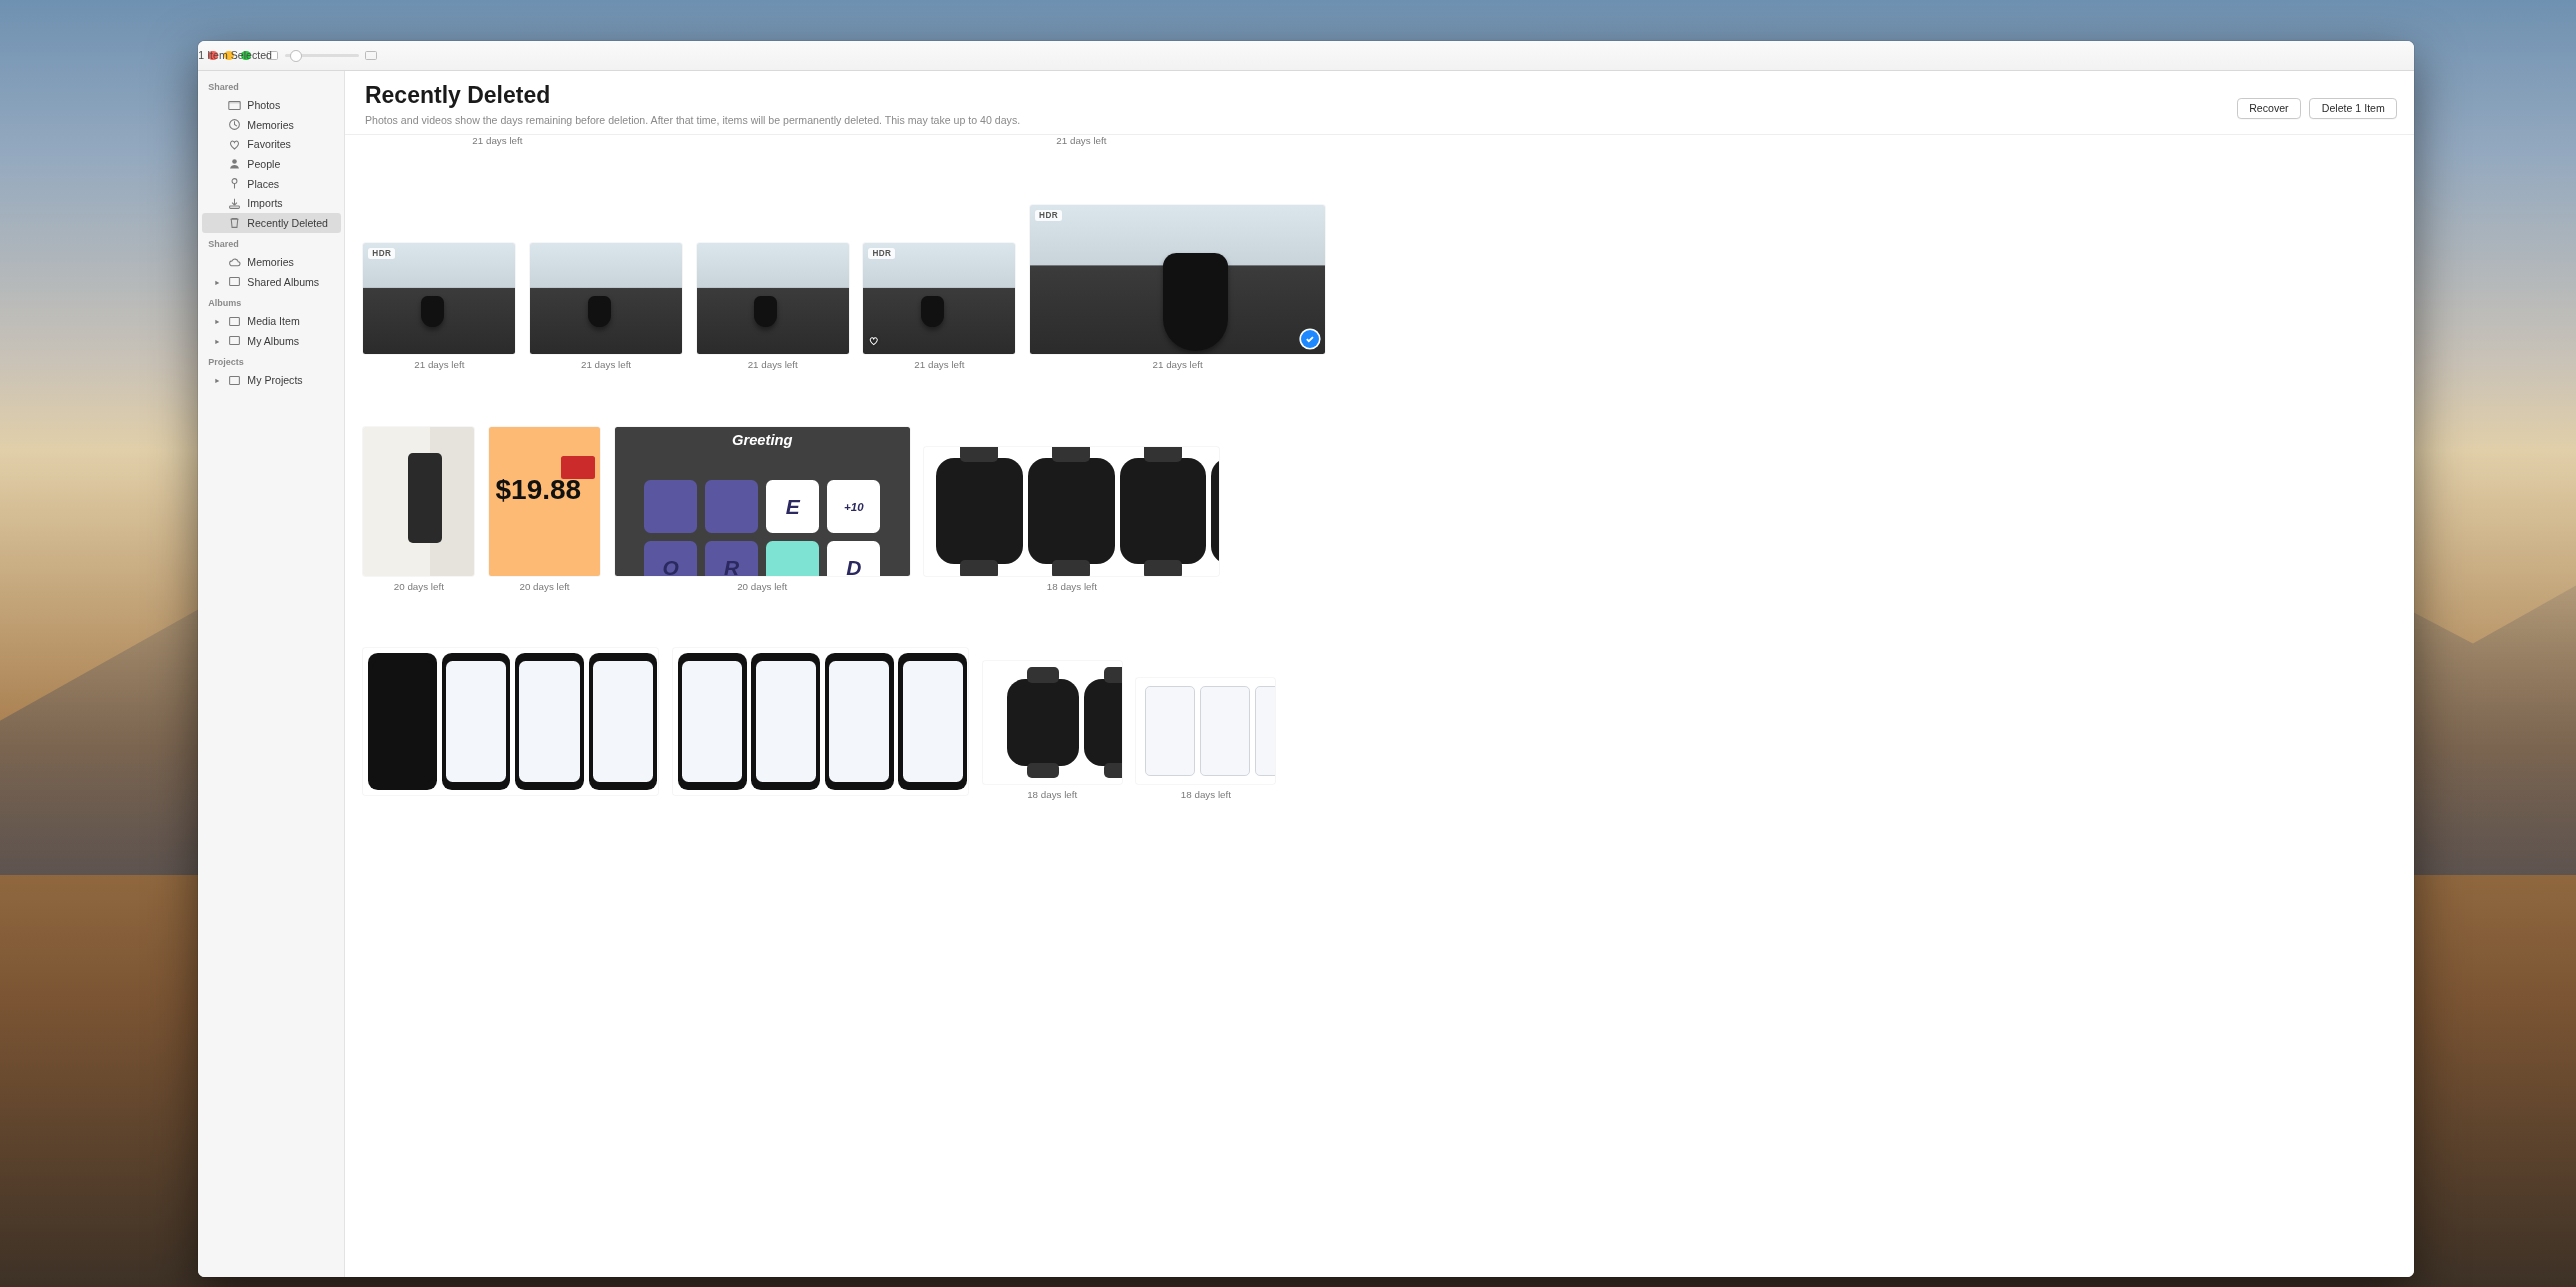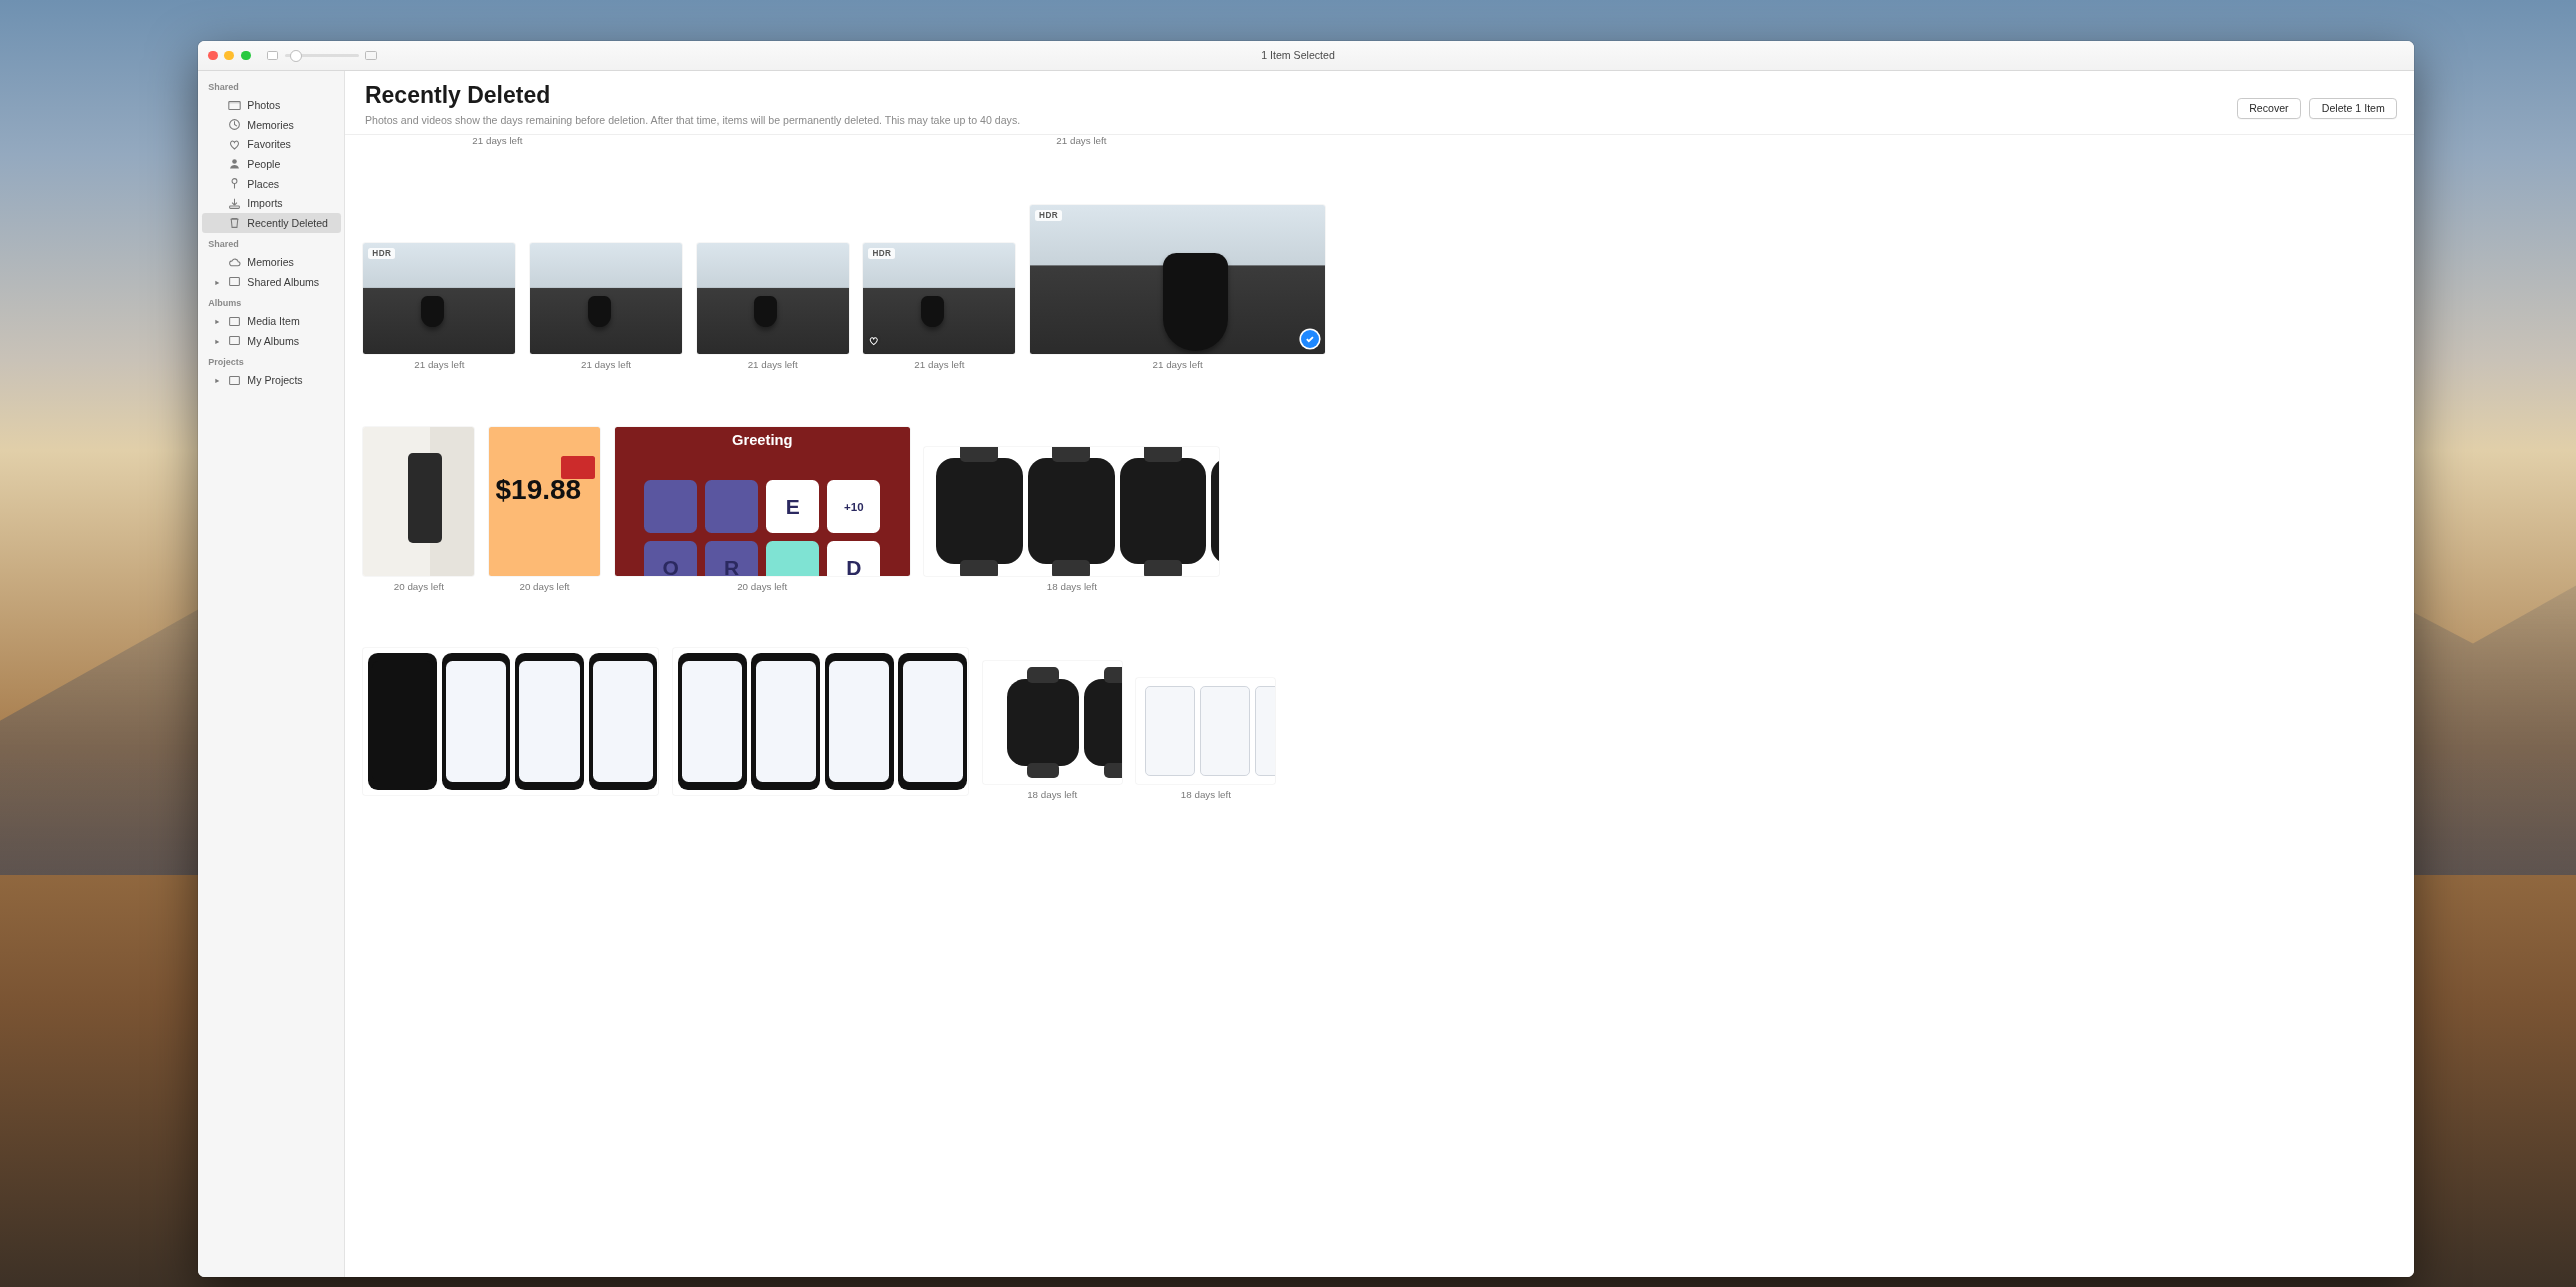--- a/index.html
+++ b/index.html
@@ -37,21 +37,21 @@
   }
   .traffic { display:flex; gap:6.5px; margin-left:9.8px; }
   .dot { width:9.8px; height:9.8px; border-radius:50%; }
   .dot.red{background:#ff5f57;} .dot.yel{background:#ffbd2e;} .dot.grn{background:#28c940;}
   .tb-controls { display:flex; align-items:center; gap:6.5px; margin-left:16.4px;}
   .tb-seg { width:11.5px; height:9.8px; border:0.8px solid #bbb; border-radius:1.6px; background:#fff;}
   .tb-slider { width:74px; height:3.3px; background:#ddd; border-radius:1.6px; position:relative;}
   .tb-slider::after{content:''; position:absolute; left:4.9px; top:-3.3px; width:9.8px;height:9.8px;border-radius:50%;background:#fff;border:0.8px solid #bbb;}
   .tb-fs { width:11.5px; height:9.8px; border:0.8px solid #bbb; border-radius:1.6px;}
   .titlebar-title {
-    position:absolute; left:0; right:16px; text-align:center;
+    position:absolute; left:0; right:16px; text-align:left;
     font-size:10.6px; color:#4a4a4a; pointer-events:none;
   }
 
   .content { flex:1; display:flex; min-height:0; }
 
   .sidebar {
     width: 147px; min-width:147px;
     background: #f6f6f6;
     border-right: 0.8px solid #e3e3e3;
     padding-top: 4.9px;
@@ -119,21 +119,21 @@
 
   
   .th-car { background:linear-gradient(180deg,#dbe5ec 0%,#c8d3da 40%,#3b3b3b 41%,#2b2b2b 100%); position:relative;}
   .th-car::after{content:'';position:absolute;left:38%;top:48%;width:23px;height:31px;background:#111;border-radius:6.5px 6.5px 11.5px 11.5px;box-shadow:0 3.3px 4.9px rgba(0,0,0,0.4);}
   .th-car.big::after{left:45%;top:32%;width:65px;height:98px;border-radius:14.7px 14.7px 36px 36px;}
   .th-garage{background:linear-gradient(90deg,#f2f0eb 60%,#e6e3dc 60%);}
   .th-garage::after{content:'';position:absolute;left:40%;top:18%;width:34px;height:90px;background:#2a2a2a;border-radius:4.9px;}
   .th-price{background:#fdba74;}
   .th-price .pr{position:absolute;left:6.5px;top:32%;font-size:28px;font-weight:900;color:#111;font-family:Arial;}
   .th-price .tag{position:absolute;right:4.9px;top:20%;width:34px;height:23px;background:#cc2b2b;border-radius:2.5px;}
-  .th-greet{background:#7f1d1d;}
+  .th-greet{background:#404040;font-style:italic;}
   .th-greet .gtxt{position:absolute;left:0;right:0;top:4.9px;text-align:center;color:#fff;font-weight:700;font-size:14.7px;}
   .th-greet .tiles{position:absolute;left:10%;right:10%;top:36%;display:grid;grid-template-columns:repeat(4,1fr);gap:8.2px;}
   .th-greet .tile{aspect-ratio:1;border-radius:6.5px;background:#5a56a0;display:flex;align-items:center;justify-content:center;color:#2b2960;font-weight:800;font-size:21px;}
   .th-greet .tile.w{background:#fff;}
   .th-greet .tile.t{background:#7fe3d3;}
   .th-watches{background:#fff;display:grid;grid-template-columns:repeat(4,1fr);gap:4.9px;padding:11.5px;}
   .th-watches.two{grid-template-columns:repeat(2,1fr);padding:18px 24.6px;}
   .watch{background:#1a1a1a;border-radius:18px;aspect-ratio:0.82;position:relative;}
   .watch::before,.watch::after{content:'';position:absolute;left:28%;width:44%;height:18%;background:#333;border-radius:4.9px;}
   .watch::before{top:-14%;} .watch::after{bottom:-14%;}

